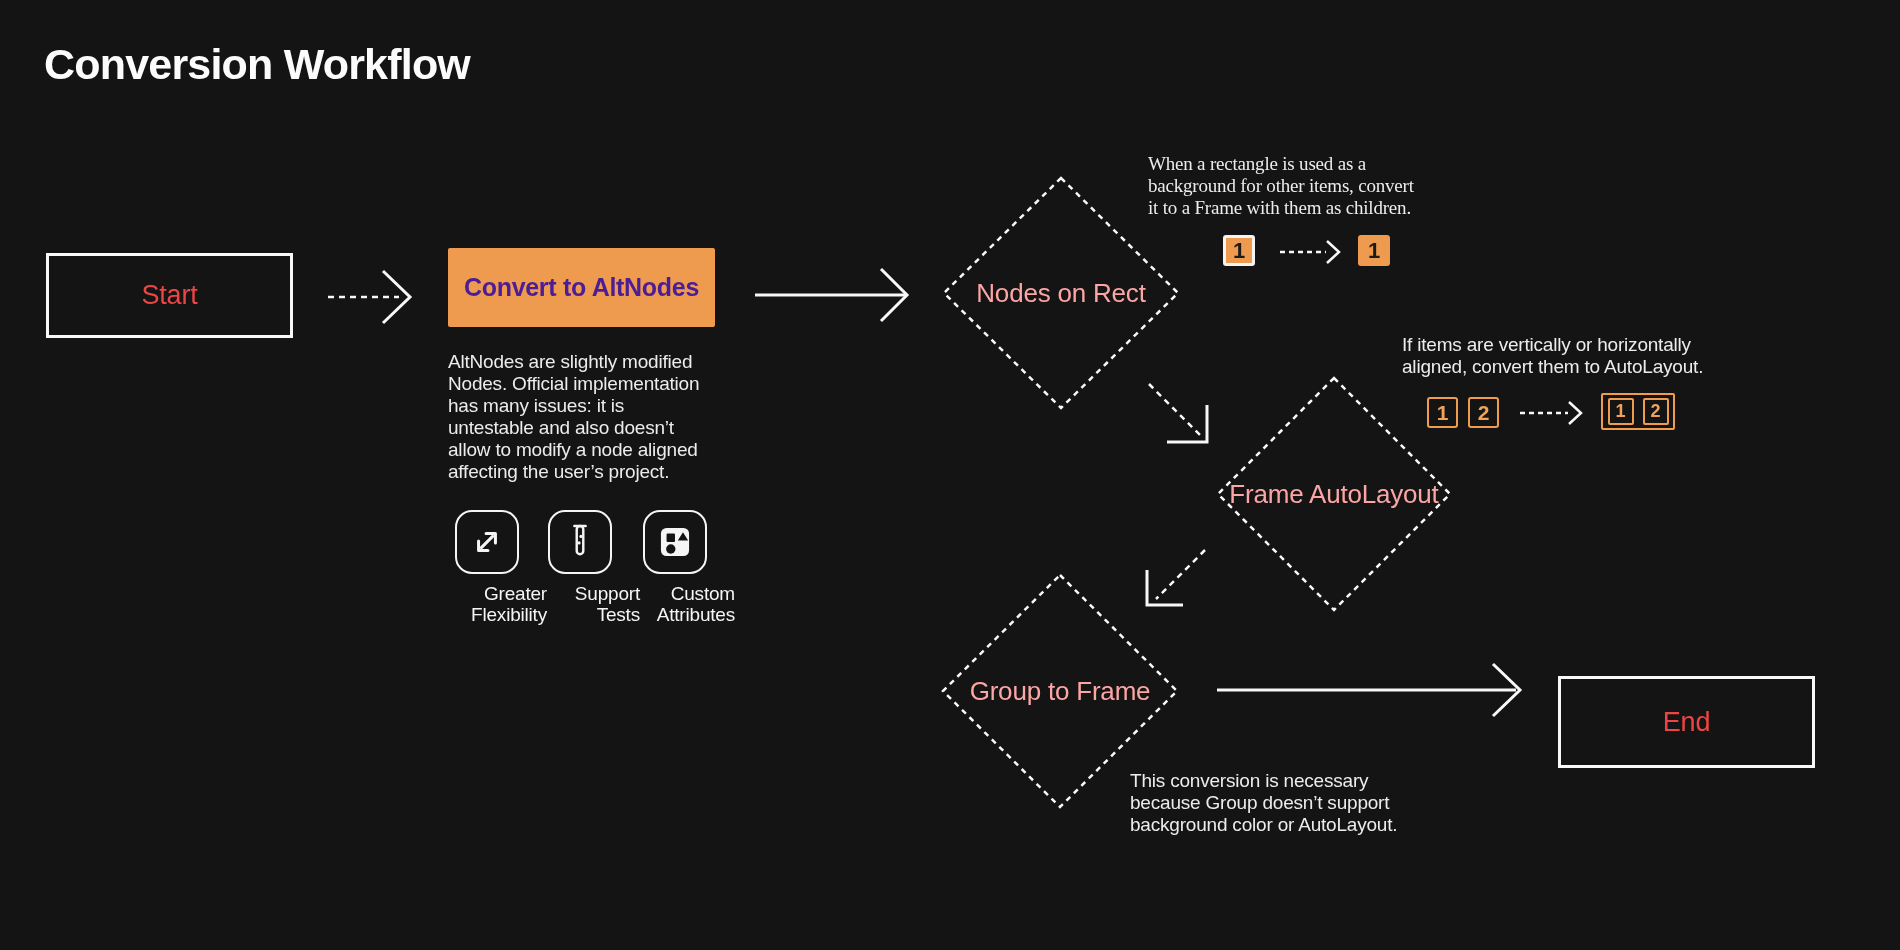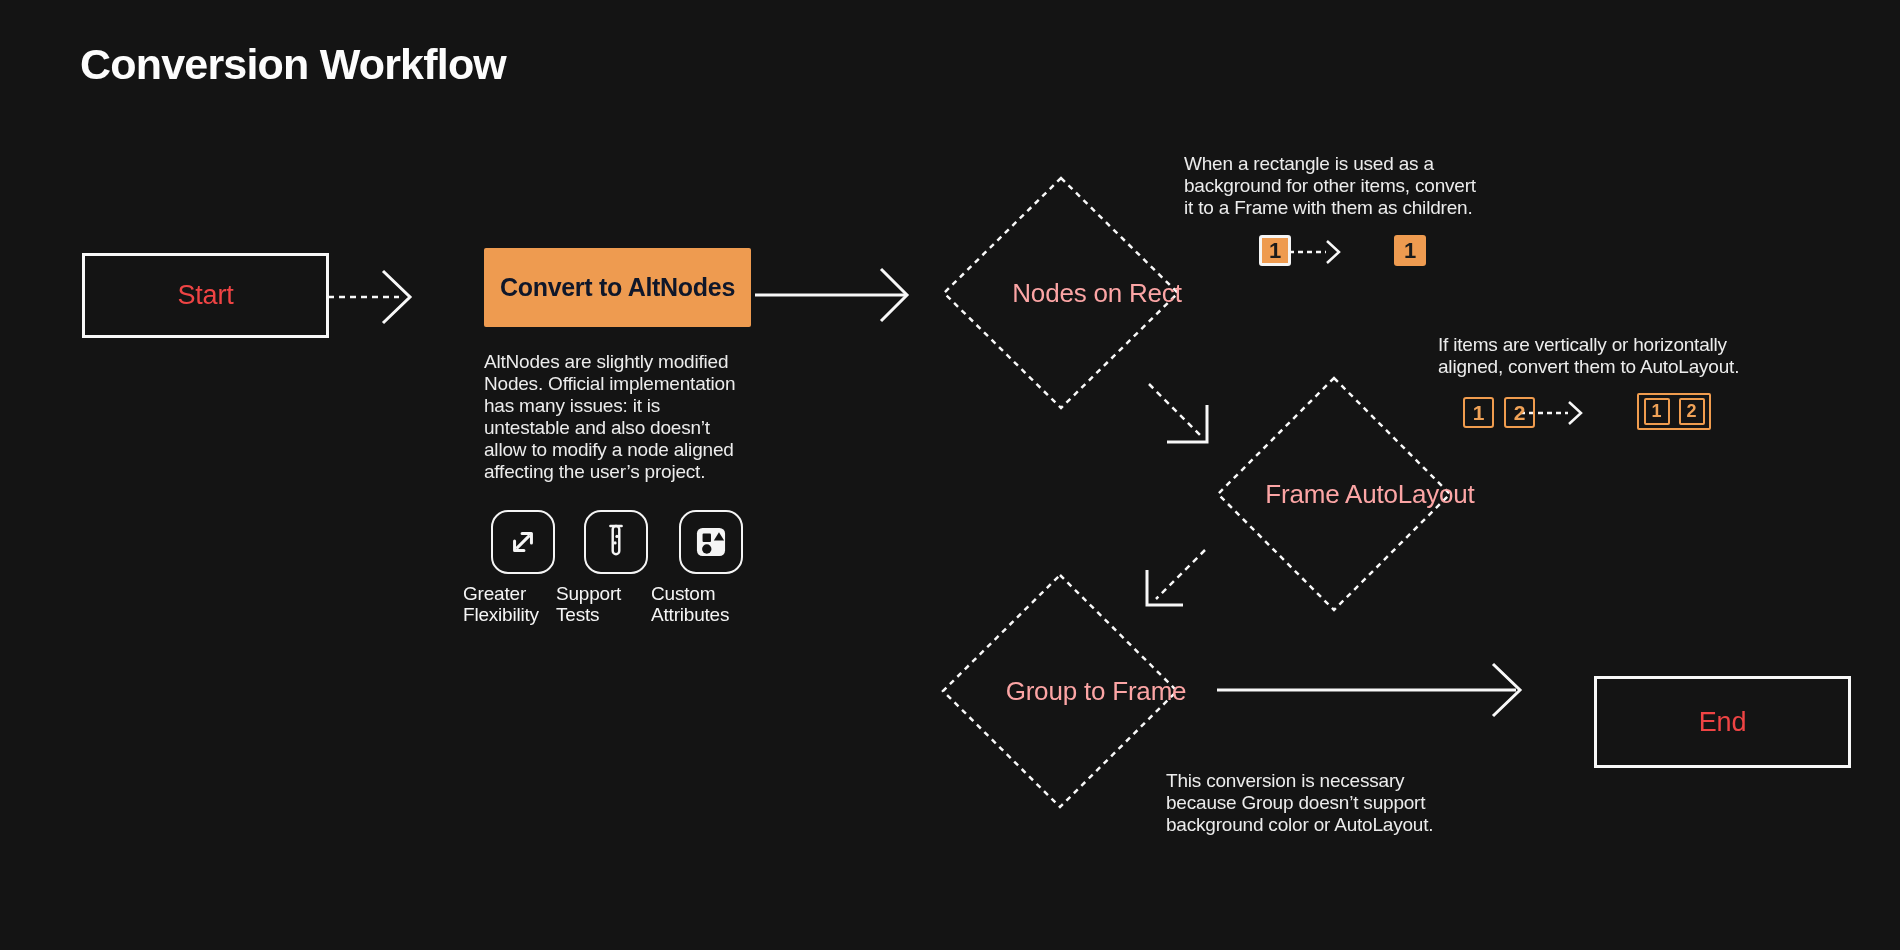--- a/index.html
+++ b/index.html
@@ -1,33 +1,33 @@
 <!DOCTYPE html>
 <html><head>
 <meta charset="utf-8">
 <style>
   html,body{margin:0;padding:0;background:#141414;}
   .canvas{
     position:relative;width:1900px;height:950px;background:#141414;overflow:hidden;
     font-family:"Liberation Sans", sans-serif;color:#ffffff;
   }
-  .abs{position:absolute;margin-left:36px;}
+  .abs{position:absolute;}
   .page-title{
     left:44px;top:40px;font-size:43px;font-weight:700;letter-spacing:-0.8px;color:#fcfcfc;
   }
   svg.layer{position:absolute;left:0;top:0;width:1900px;height:950px;}
   .termbox{
     box-sizing:border-box;border:3px solid #f8f8f8;background:transparent;
     display:flex;align-items:center;justify-content:center;
     font-size:27px;color:#ef4444;letter-spacing:-0.2px;
   }
   .process-box{
     box-sizing:border-box;background:#ee9b50;border-radius:2px;
     display:flex;align-items:center;justify-content:center;
-    font-size:25px;font-weight:600;color:#0f172a;letter-spacing:-0.3px;
+    font-size:25px;font-weight:600;color:#4c1d95;letter-spacing:-0.3px;
   }
   .diamond-label{
     display:flex;align-items:center;justify-content:center;text-align:center;
     font-size:26px;color:#fca5a5;letter-spacing:-0.2px;
   }
   .note{
     font-size:19px;line-height:22px;color:#ececec;letter-spacing:-0.2px;white-space:pre-line;
   }
   .chip{
     box-sizing:border-box;display:flex;align-items:center;justify-content:center;
@@ -39,21 +39,21 @@
   .chip.mini{border:2.5px solid #f09c4e;color:#f0a257;background:transparent;font-size:18px;border-radius:2px;}
   .al-container{
     box-sizing:border-box;border:2.5px solid #f09c4e;border-radius:2px;
     display:flex;align-items:center;justify-content:center;gap:9px;padding:0 4px;
   }
   .feature-card{
     box-sizing:border-box;width:64px;height:64px;border:2.5px solid #f5f5f5;border-radius:17px;
     display:flex;align-items:center;justify-content:center;background:transparent;
   }
   .feature-label{
-    text-align:left;font-size:19px;line-height:21px;color:#f5f5f5;letter-spacing:-0.2px;white-space:pre-line;
+    text-align:right;font-size:19px;line-height:21px;color:#f5f5f5;letter-spacing:-0.2px;white-space:pre-line;
   }
 </style>
 </head>
 <body>
 
 <div class="canvas">
 
   <svg class="layer" viewBox="0 0 1900 950">
 
     <g stroke="#f8f8f8" fill="none">
@@ -143,21 +143,21 @@
 Flexibility</div>
   <div class="abs feature-label" style="left:520px;top:583px;width:120px;">Support
 Tests</div>
   <div class="abs feature-label" style="left:615px;top:583px;width:120px;">Custom
 Attributes</div>
 
   <div class="abs diamond-label" style="left:944px;top:178px;width:234px;height:230px;">Nodes on Rect</div>
   <div class="abs diamond-label" style="left:1218px;top:378px;width:232px;height:232px;">Frame AutoLayout</div>
   <div class="abs diamond-label" style="left:943px;top:575px;width:234px;height:232px;">Group to Frame</div>
 
-  <div class="abs note" style="left:1148px;top:153px;width:340px;">When a rectangle is used as a
+  <div class="abs note" style="left:1148px;top:153px;width:340px;font-family:Liberation Serif, serif;">When a rectangle is used as a
 background for other items, convert
 it to a Frame with them as children.</div>
   <div class="abs chip fill framed" style="left:1223px;top:235px;width:32px;height:31px;">1</div>
   <div class="abs chip fill" style="left:1358px;top:235px;width:32px;height:31px;">1</div>
 
   <div class="abs note" style="left:1402px;top:334px;width:330px;">If items are vertically or horizontally
 aligned, convert them to AutoLayout.</div>
   <div class="abs chip outline" style="left:1427px;top:397px;width:31px;height:31px;">1</div>
   <div class="abs chip outline" style="left:1468px;top:397px;width:31px;height:31px;">2</div>
   <div class="abs al-container" style="left:1601px;top:393px;width:74px;height:37px;">

